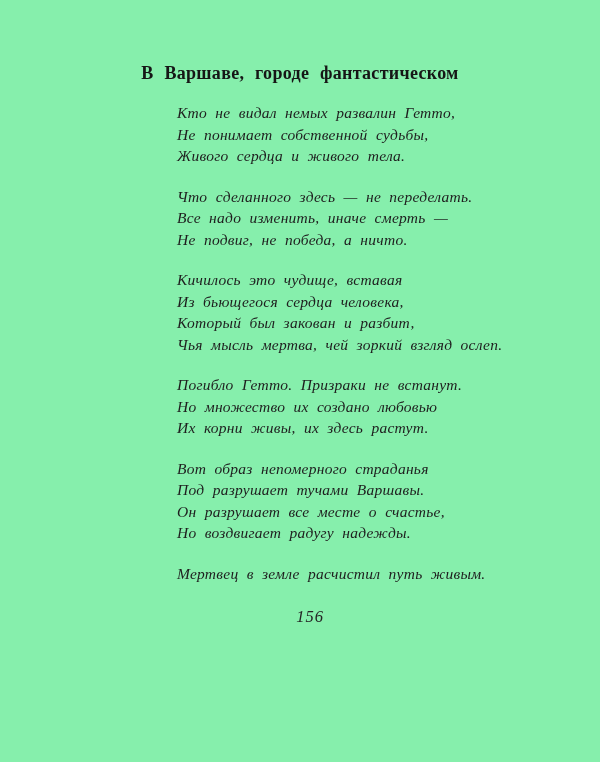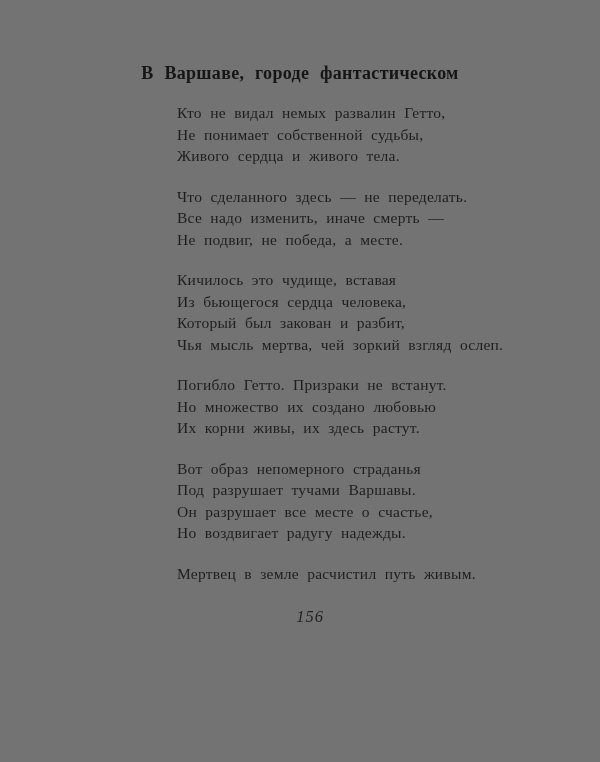--- a/index.html
+++ b/index.html
@@ -4,21 +4,21 @@
 <style>
   html, body {
     margin: 0;
     padding: 0;
     background: #ffffff;
   }
   .page {
     position: relative;
     width: 600px;
     height: 762px;
-    background: #737373;
+    background: #86efac;
     overflow: hidden;
     font-family: "Liberation Serif", "DejaVu Serif", serif;
     color: #1e1e1e;
   }
   .poem-title {
     margin: 0;
     padding-top: 62px;
     text-align: center;
     font-size: 18px;
     line-height: 22px;
@@ -34,20 +34,21 @@
     font-size: 15.5px;
     line-height: 21.5px;
     word-spacing: 4.2px;
     letter-spacing: 0.25px;
   }
   .stanza {
     margin: 0 0 19px 0;
   }
   .poem-line {
     white-space: nowrap;
+    font-style: italic;
   }
   .page-number {
     margin-top: 22px;
     text-align: center;
     font-style: italic;
     font-size: 16.5px;
     line-height: 22px;
     letter-spacing: 1px;
     position: relative;
     left: 10px;
@@ -62,21 +63,21 @@
 
   <div class="poem">
       <div class="stanza">
         <div class="poem-line">Кто не видал немых развалин Гетто,</div>
         <div class="poem-line">Не понимает собственной судьбы,</div>
         <div class="poem-line">Живого сердца и живого тела.</div>
       </div>
       <div class="stanza">
         <div class="poem-line">Что сделанного здесь — не переделать.</div>
         <div class="poem-line">Все надо изменить, иначе смерть —</div>
-        <div class="poem-line">Не подвиг, не победа, а месте.</div>
+        <div class="poem-line">Не подвиг, не победа, а ничто.</div>
       </div>
       <div class="stanza">
         <div class="poem-line">Кичилось это чудище, вставая</div>
         <div class="poem-line">Из бьющегося сердца человека,</div>
         <div class="poem-line">Который был закован и разбит,</div>
         <div class="poem-line">Чья мысль мертва, чей зоркий взгляд ослеп.</div>
       </div>
       <div class="stanza">
         <div class="poem-line">Погибло Гетто. Призраки не встанут.</div>
         <div class="poem-line">Но множество их создано любовью</div>

